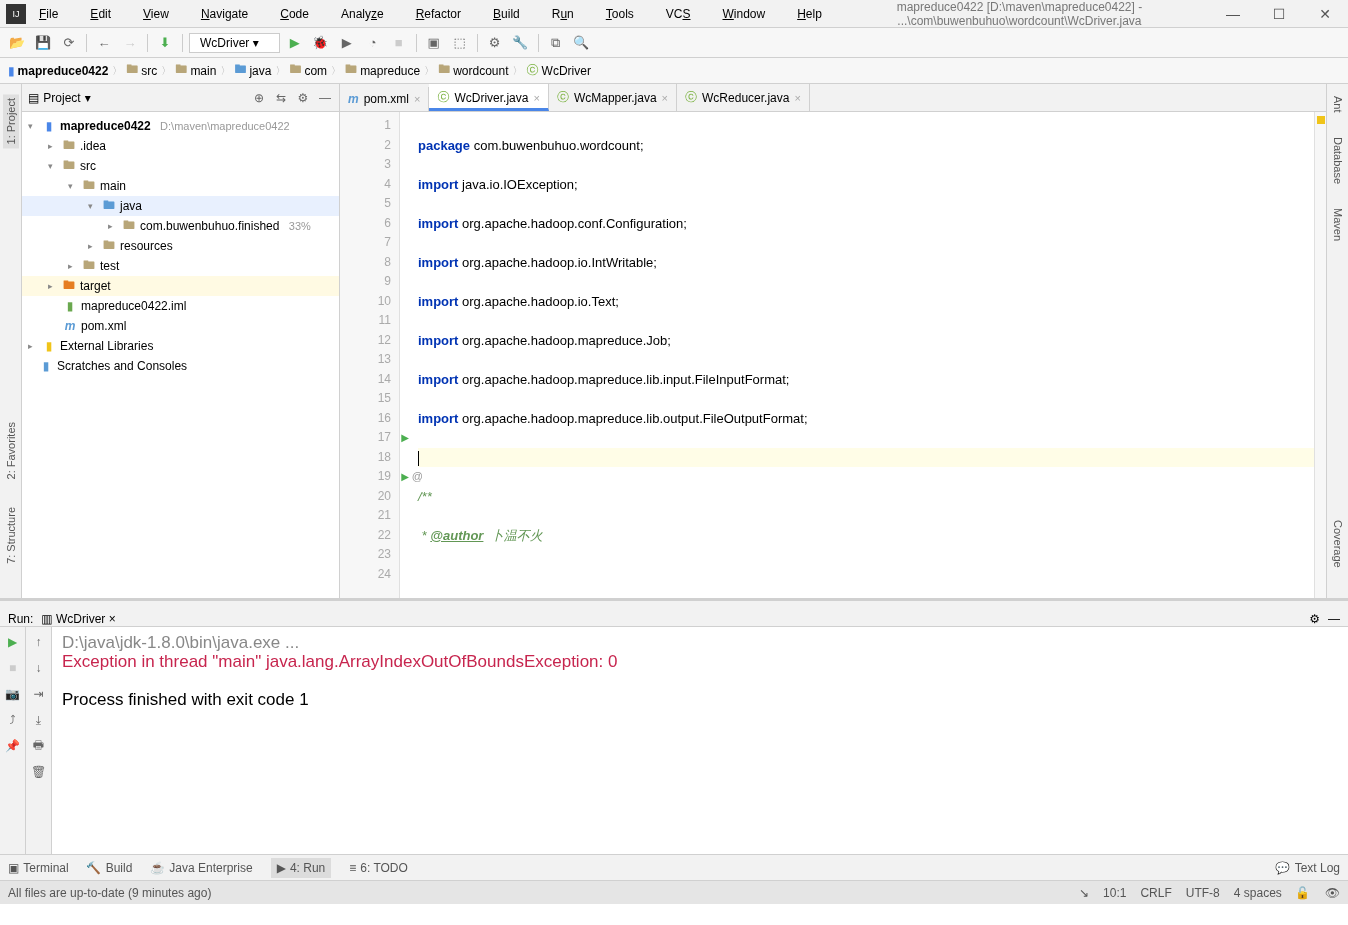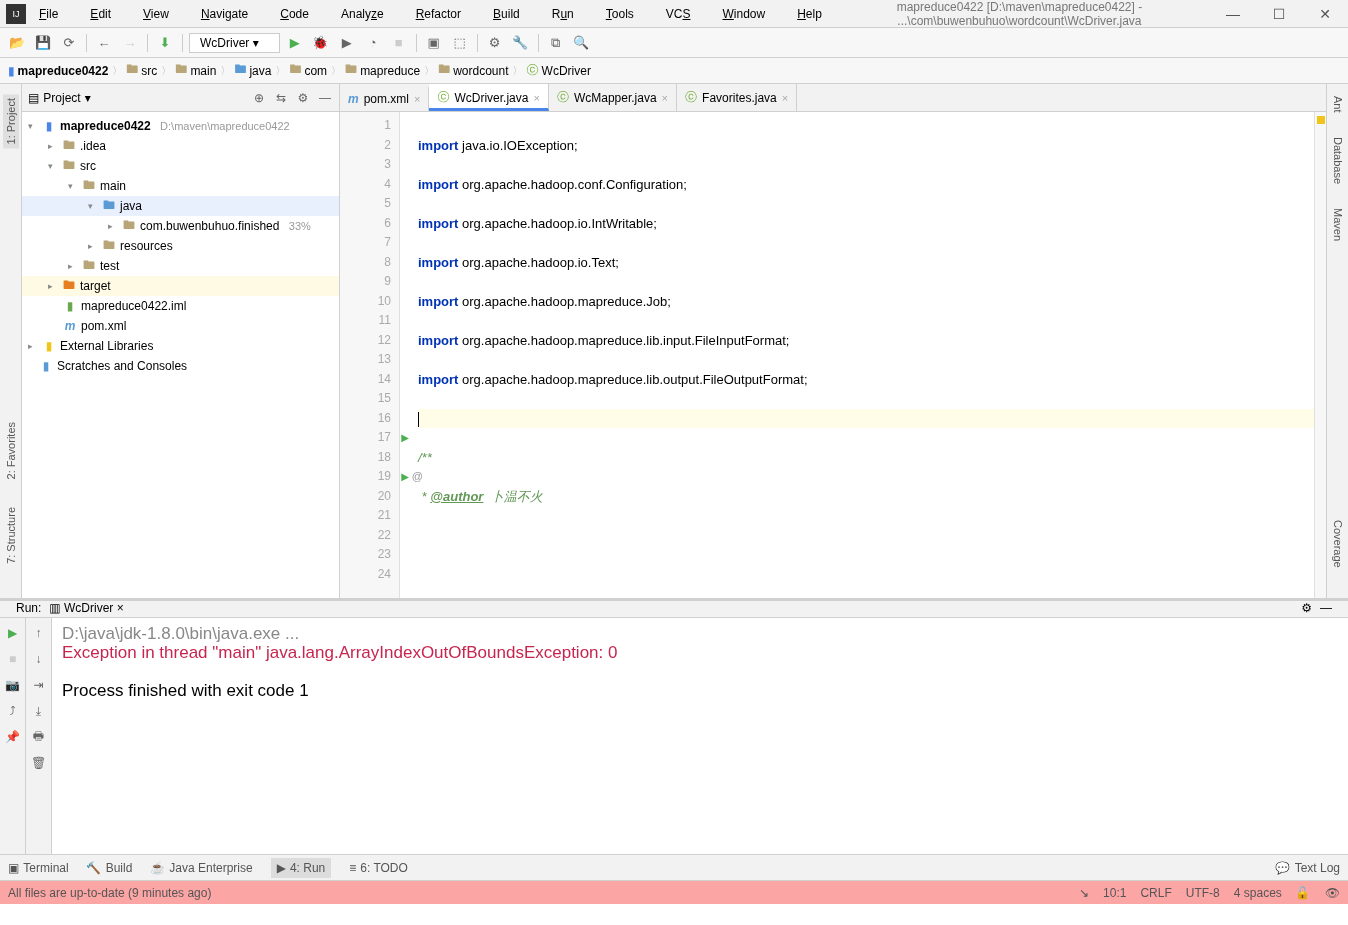--- a/index.html
+++ b/index.html
@@ -46,35 +46,35 @@
 .gutter .at { position:absolute; right:-32px; color:#999; font-size:11px; }
 .code { flex:1; padding:4px 0 0 18px; font-family:Consolas,monospace; font-size:13px; line-height:19.5px; white-space:pre; overflow:auto; }
 .code .ln { height:19.5px; }
 .code .ln.hl { background:#fffde7; }
 .kw { color:#0033b3; font-weight:bold; }
 .doc { color:#629755; font-style:italic; }
 .docu { color:#629755; font-style:italic; font-weight:bold; text-decoration:underline; }
 .right-gutter { width:22px; background:#f2f2f2; border-left:1px solid #d0d0d0; display:flex; flex-direction:column; align-items:center; padding-top:8px; gap:16px; }
 .right-gutter .vert { writing-mode:vertical-lr; font-size:11px; color:#555; cursor:pointer; padding:4px 2px; }
 .run-panel { border-top:3px solid #d0d0d0; height:256px; display:flex; flex-direction:column; }
-.run-header { height:17px; background:#f2f2f2; border-bottom:1px solid #d0d0d0; display:flex; align-items:flex-start; padding:0 16px; gap:8px; }
+.run-header { height:26px; background:#f2f2f2; border-bottom:1px solid #d0d0d0; display:flex; align-items:flex-end; padding:0 8px; gap:8px; }
 .run-header .spacer { flex:1; }
 .run-body { flex:1; display:flex; }
 .run-tools { width:26px; background:#f2f2f2; border-right:1px solid #d0d0d0; display:flex; flex-direction:column; align-items:center; padding-top:6px; gap:8px; }
 .run-tools2 { width:26px; background:#f2f2f2; border-right:1px solid #d0d0d0; display:flex; flex-direction:column; align-items:center; padding-top:6px; gap:8px; }
 .run-tools div, .run-tools2 div { width:18px; height:18px; display:flex; align-items:center; justify-content:center; color:#666; cursor:pointer; font-size:12px; }
 .run-output { flex:1; padding:6px 10px; font-family:Consolas,monospace; font-size:17px; line-height:19px; }
 .run-output .gray { color:#888; }
 .run-output .red { color:#c7254e; }
 .run-output .link { color:#2a6496; text-decoration:underline; cursor:pointer; }
 .bottom-tools { height:26px; background:#f2f2f2; border-top:1px solid #d0d0d0; display:flex; align-items:center; padding:0 8px; gap:18px; font-size:12px; }
 .bottom-tools .tool { display:flex; align-items:center; gap:4px; cursor:pointer; color:#555; }
 .bottom-tools .tool.active { background:#dcdcdc; padding:3px 6px; }
 .bottom-tools .spacer { flex:1; }
-.status-bar { height:24px; background:#fca5a5; border-top:1px solid #d0d0d0; display:flex; align-items:center; padding:0 8px; font-size:12px; color:#555; gap:14px; }
+.status-bar { height:24px; background:#e5e5e5; border-top:1px solid #d0d0d0; display:flex; align-items:center; padding:0 8px; font-size:12px; color:#555; gap:14px; }
 .status-bar .spacer { flex:1; }
 .fico-folder { color:#b8a679; }
 .fico-mod { color:#4a86e8; }
 .fico-src { color:#5b9bd5; }
 .fico-m { color:#5b9bd5; font-weight:bold; font-style:italic; }
 .fico-c { color:#7cb342; }
 .marker-bar { width:12px; background:#f7f7f7; border-left:1px solid #e0e0e0; position:relative; }
 .marker-bar .warn { position:absolute; top:4px; left:2px; width:8px; height:8px; background:#f0c419; }
 .caret { display:inline-block; width:1px; height:15px; background:#000; vertical-align:middle; }
 </style>
@@ -262,21 +262,21 @@
           <span>WcDriver.java</span>
           <span class="close">×</span>
         </div>
       <div class="editor-tab">
           <span class="fico-c">ⓒ</span>
           <span>WcMapper.java</span>
           <span class="close">×</span>
         </div>
       <div class="editor-tab">
           <span class="fico-c">ⓒ</span>
-          <span>Favorites.java</span>
+          <span>WcReducer.java</span>
           <span class="close">×</span>
         </div>
     </div>
     <div class="code-wrap">
       <div class="gutter">
         <div class="gline">1</div>
           <div class="gline">2</div>
           <div class="gline">3</div>
           <div class="gline">4</div>
           <div class="gline">5</div>
@@ -294,20 +294,21 @@
         <div class="gline">17<span class="run-ico">▶</span></div>
         <div class="gline">18</div>
         <div class="gline">19<span class="run-ico">▶</span><span class="at">@</span></div>
         <div class="gline">20</div>
           <div class="gline">21</div>
           <div class="gline">22</div>
           <div class="gline">23</div>
           <div class="gline">24</div>
       </div>
       <div class="code">
+<div class="ln"><span class="kw">package</span><span> com.buwenbuhuo.wordcount;</span></div>
 <div class="ln"><span class="kw">import</span><span> java.io.IOException;</span></div>
 <div class="ln"><span class="kw">import</span><span> org.apache.hadoop.conf.Configuration;</span></div>
 <div class="ln"><span class="kw">import</span><span> org.apache.hadoop.io.IntWritable;</span></div>
 <div class="ln"><span class="kw">import</span><span> org.apache.hadoop.io.Text;</span></div>
 <div class="ln"><span class="kw">import</span><span> org.apache.hadoop.mapreduce.Job;</span></div>
 <div class="ln"><span class="kw">import</span><span> org.apache.hadoop.mapreduce.lib.input.FileInputFormat;</span></div>
 <div class="ln"><span class="kw">import</span><span> org.apache.hadoop.mapreduce.lib.output.FileOutputFormat;</span></div>
 <div class="ln hl"><span class="caret"></span></div>
 <div class="ln"><span class="doc">/**</span></div>
 <div class="ln"><span class="doc"> * </span><span class="docu">@author</span><span class="doc">  卜温不火</span></div>

